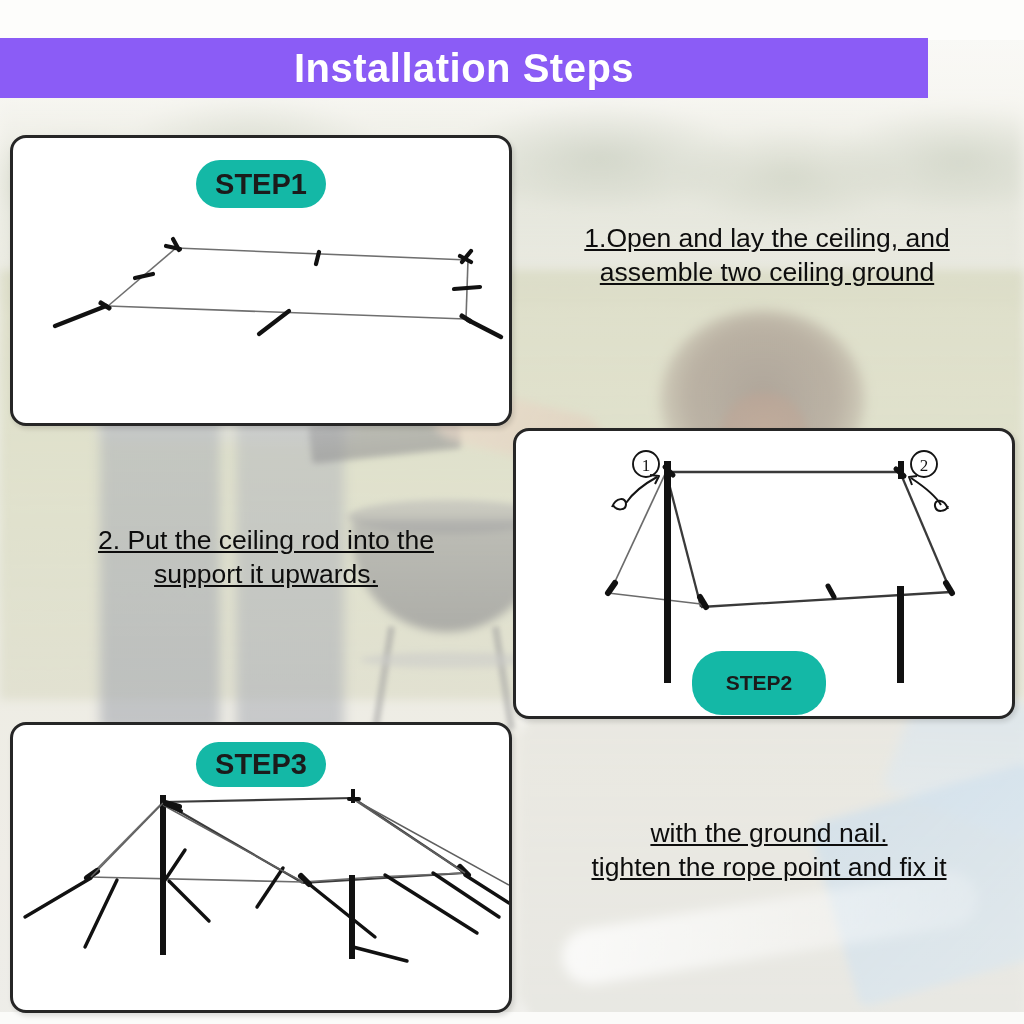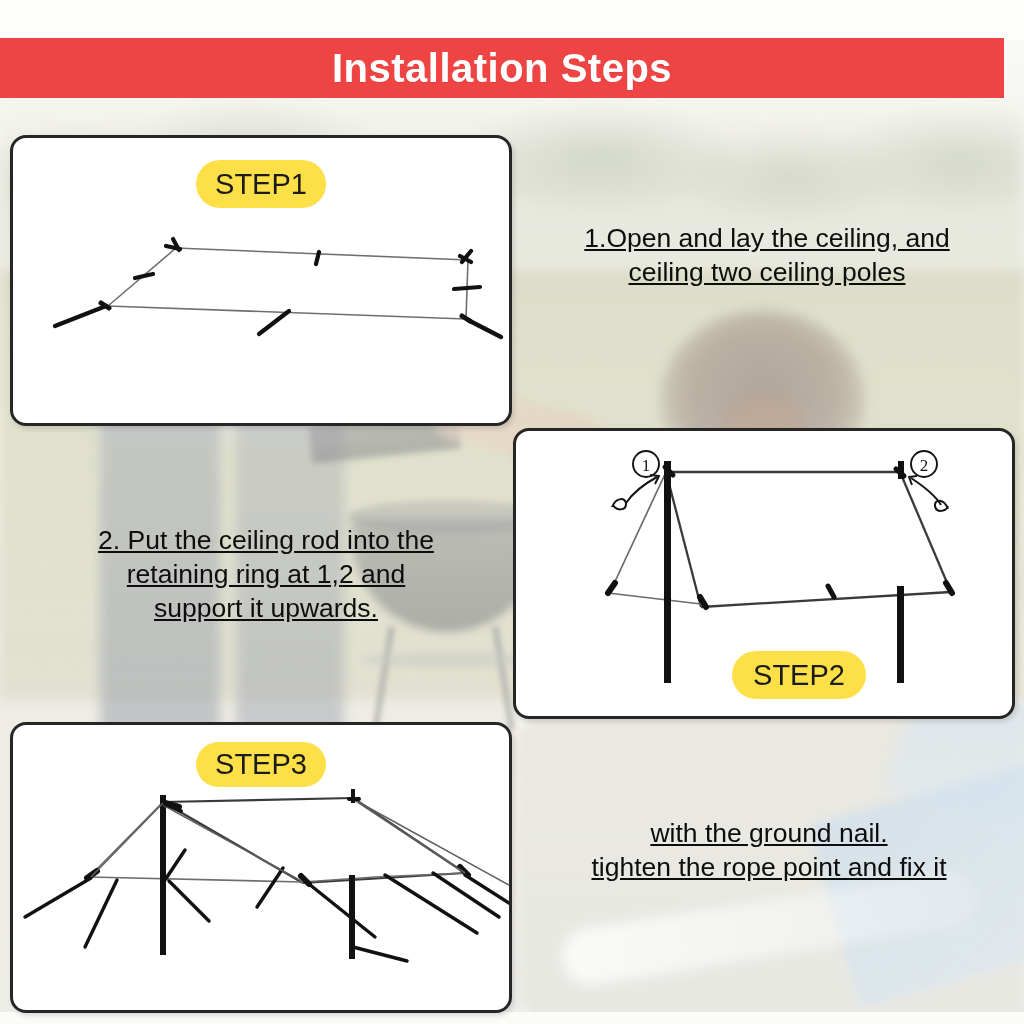--- a/index.html
+++ b/index.html
@@ -129,48 +129,48 @@
   }
   
   .bg-wash{
     background:linear-gradient(180deg,rgba(255,255,255,.60) 0%,rgba(255,255,255,.46) 30%,rgba(255,255,255,.50) 60%,rgba(255,255,255,.56) 100%);
   }
   .bg-topwhite{top:0;height:40px;background:#fdfdfb;}
   .bg-botwhite{top:1012px;height:12px;background:#fbfbf9;}
 
   
   .banner{
-    position:absolute;left:0;top:38px;width:1004px;height:60px;
-    background:#ef4444;
+    position:absolute;left:0;top:38px;width:928px;height:60px;
+    background:#8b5cf6;
     display:flex;align-items:center;justify-content:center;
   }
   .banner-title{
     color:#ffffff;font-size:40px;font-weight:bold;letter-spacing:.5px;
     line-height:1;text-shadow:0 1px 0 rgba(0,0,0,.05);
   }
 
   
   .card{
     position:absolute;background:#ffffff;border:3px solid #262626;border-radius:16px;
     box-shadow:2px 3px 5px rgba(0,0,0,.13);
   }
   #card1{left:10px;top:135px;width:496px;height:285px;}
   #card2{left:513px;top:428px;width:496px;height:285px;}
   #card3{left:10px;top:722px;width:496px;height:285px;}
 
   .card-svg{position:absolute;left:0;top:0;width:100%;height:100%;}
 
   
   .pill{
-    position:absolute;background:#fde047;border-radius:30px;
+    position:absolute;background:#14b8a6;border-radius:30px;
     display:flex;align-items:center;justify-content:center;
-    color:#1b1b1b;font-weight:normal;
+    color:#1b1b1b;font-weight:bold;
   }
   #pill1{left:196px;top:160px;width:130px;height:48px;font-size:29px;}
-  #pill2{left:732px;top:651px;width:134px;height:48px;font-size:29px;}
+  #pill2{left:692px;top:651px;width:134px;height:64px;font-size:21px;}
   #pill3{left:196px;top:742px;width:130px;height:45px;font-size:29px;}
 
   
   .instr{
     position:absolute;color:#0d0d0d;text-align:center;
     font-size:26.5px;line-height:1.28;font-weight:normal;text-decoration:underline;
   }
   #instr1{left:528px;top:222px;width:478px;}
   #instr2{left:46px;top:524px;width:440px;}
   #instr3{left:534px;top:817px;width:470px;}
@@ -362,26 +362,25 @@
       <g stroke="#111" stroke-width="4" stroke-linecap="round">
         <path d="M152,79 L168,86"></path>
         <path d="M336,74 L346,74"></path>
       </g>
     </svg>
   </div>
   <div class="pill" id="pill3">STEP3</div>
 
   <div class="instr" id="instr1">
     <div>1.Open and lay the ceiling, and</div>
-    <div>ceiling two ceiling poles</div>
+    <div>assemble two ceiling ground</div>
   </div>
 
   <div class="instr" id="instr2">
     <div>2. Put the ceiling rod into the</div>
-    <div>retaining ring at 1,2 and</div>
     <div>support it upwards.</div>
   </div>
 
   <div class="instr" id="instr3">
     <div>with the ground nail.</div>
     <div>tighten the rope point and fix it</div>
   </div>
 
 </div>
 

